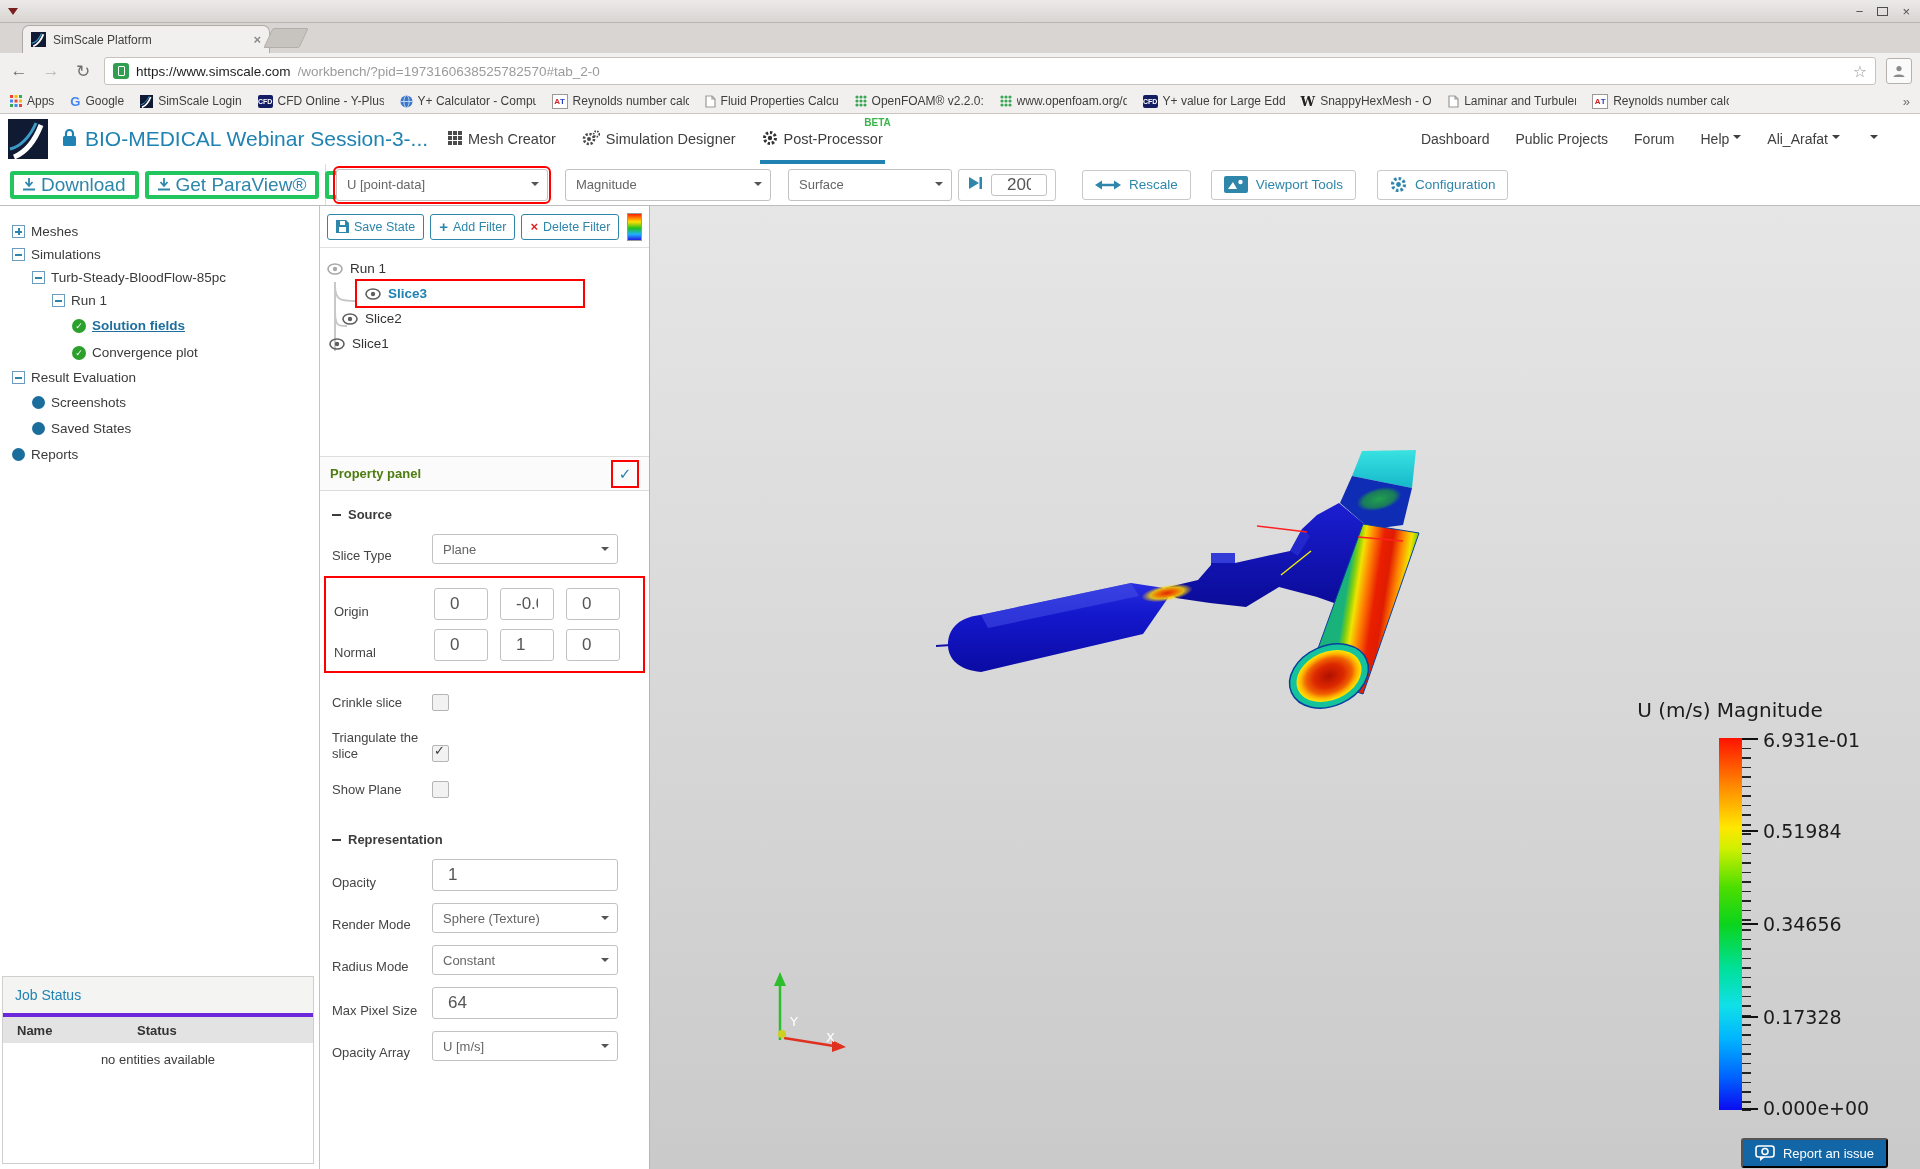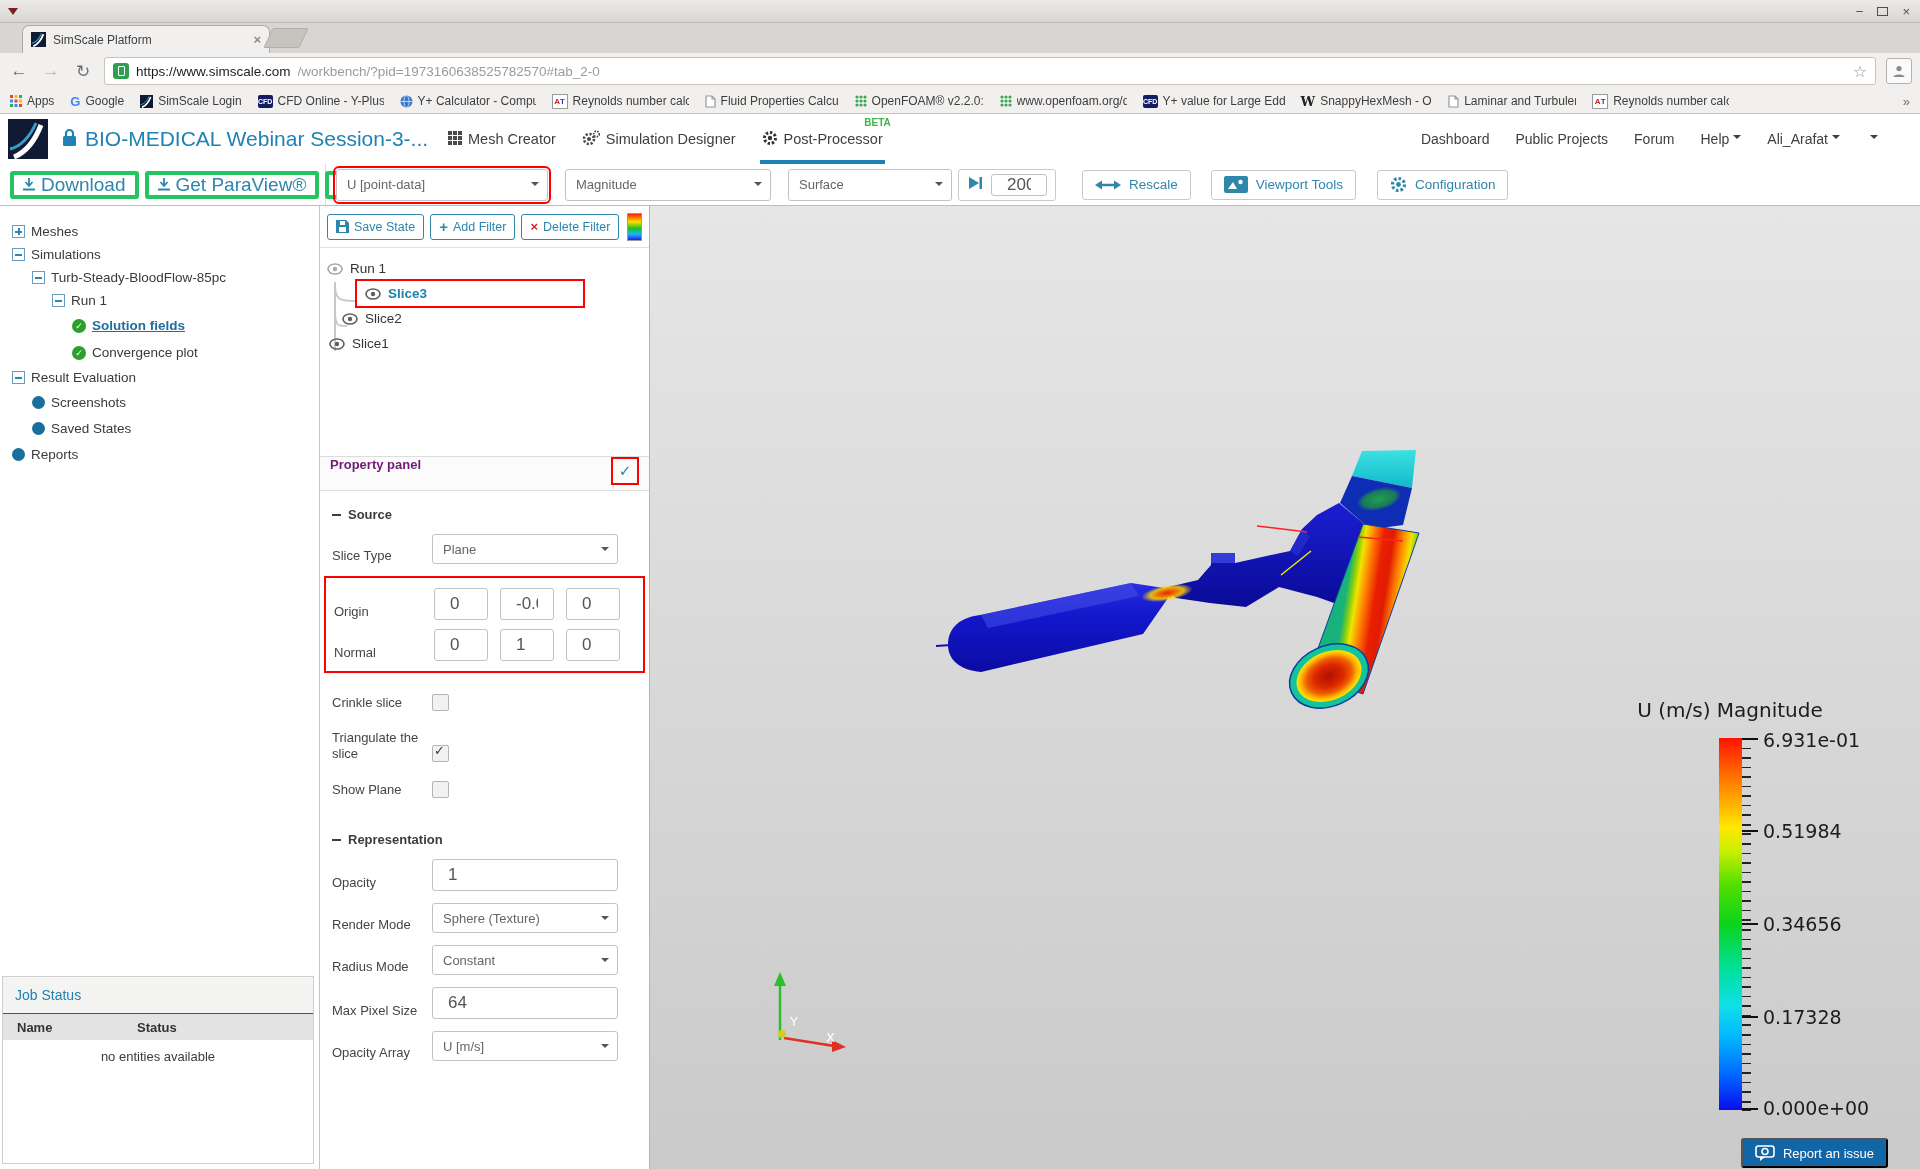--- a/index.html
+++ b/index.html
@@ -95,21 +95,21 @@
   .exp::before{content:"";position:absolute;left:2px;top:4.5px;width:7px;height:2px;background:#2e86ab;}
   .exp.plus::after{content:"";position:absolute;left:4.5px;top:2px;width:2px;height:7px;background:#2e86ab;}
   .dot{width:13px;height:13px;border-radius:50%;background:#1b6d9c;flex:none;}
   .chk{width:14px;height:14px;border-radius:50%;background:#2ca02c;color:#fff;font-size:9px;line-height:14px;
        text-align:center;font-weight:bold;flex:none;}
   .chk::before{content:"✓";}
   .sel-link{color:#1f6f9e;font-weight:bold;text-decoration:underline;}
 
   
   .jobstatus{position:absolute;left:2px;right:5px;bottom:6px;height:186px;border:1px solid #cfcfcf;background:#fff;}
-  .js-head{height:36px;background:#f4f4f3;border-bottom:1px solid #6d28d9;display:flex;align-items:center;
+  .js-head{height:36px;background:#f4f4f3;border-bottom:4px solid #6d28d9;display:flex;align-items:center;
            padding:0 12px;color:#1f82b2;font-size:14px;}
   .js-cols{height:26px;background:#e3e3e3;display:flex;align-items:center;font-size:13px;font-weight:bold;color:#333;}
   .js-cols .c1{width:120px;padding-left:14px;} .js-cols .c2{flex:1;}
   .js-empty{text-align:center;font-size:13px;color:#3c3c3c;padding-top:9px;}
 
   
   .fp-buttons{height:41px;border-bottom:1px solid #e0e0e0;display:flex;align-items:center;gap:6px;padding:0 7px;flex:none;}
   .btn-sm{height:26px;border:1px solid #2e86ab;border-radius:3px;background:#fff;color:#2e86ab;
           font-size:12.5px;display:inline-flex;align-items:center;gap:5px;padding:0 8px;white-space:nowrap;}
   .xred{color:#e01f1f;font-weight:bold;font-size:13px;}
@@ -117,21 +117,21 @@
   .cbar-ic{width:13px;height:26px;border:1px solid #9a9a9a;margin-left:2px;
            background:linear-gradient(180deg,#ff2000,#ffe000 30%,#20c020 55%,#20b0ff 78%,#2020e0);}
   .pipe-tree{height:208px;position:relative;padding-top:8px;box-sizing:border-box;flex:none;}
   .pipe-svg{position:absolute;left:0;top:8px;}
   .prow-pipe{height:25px;display:flex;align-items:center;gap:7px;font-size:13.5px;color:#333;position:relative;}
   .pipe-sel{margin-left:37px;width:226px;outline:2px solid #ff0000;padding-left:8px;box-sizing:border-box;
             color:#1f82b2;font-weight:bold;}
   .pl7{padding-left:7px;} .pl9{padding-left:9px;}
 
   .pp-header{height:33px;border-top:1px solid #ddd;border-bottom:1px solid #ddd;background:#fbfbfb;
-             display:flex;align-items:flex-start;padding:0 10px;font-size:13px;font-weight:bold;color:#701a75;flex:none;}
+             display:flex;align-items:center;padding:0 10px;font-size:13px;font-weight:bold;color:#4d7c0f;flex:none;}
   .pp-check{margin-left:auto;width:24px;height:24px;border:2px solid #ff0000;display:flex;align-items:center;
             justify-content:center;color:#1f82b2;font-weight:bold;font-size:15px;}
   .pp-check::before{content:"✓";}
   .pp-body{flex:1;overflow:hidden;background:#fff;}
   .sect{font-weight:bold;font-size:13px;color:#3c3c3c;margin:16px 12px 4px;display:flex;align-items:center;gap:7px;}
   .sect::before{content:"";width:9px;height:2px;background:#3c3c3c;display:inline-block;}
   .prow{display:flex;align-items:flex-end;margin:12px 12px;}
   .plabel{width:100px;flex:none;font-size:13px;color:#454545;padding-top:7px;line-height:16px;}
   .w186{width:186px;box-sizing:border-box;}
   .vec3{display:flex;gap:12px;}

